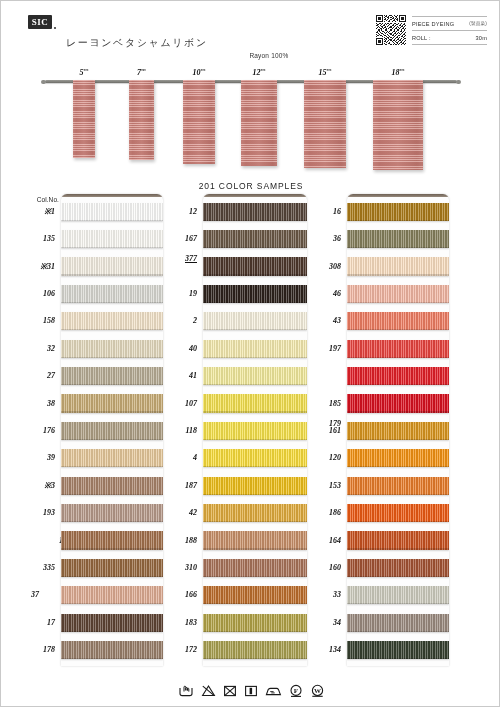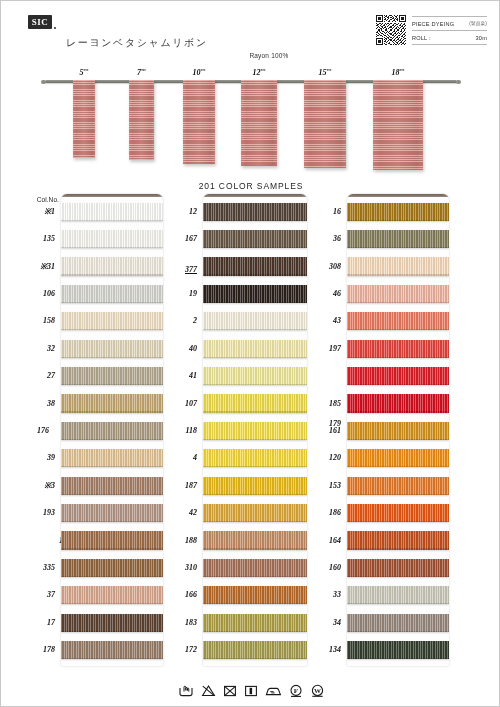--- a/index.html
+++ b/index.html
@@ -443,27 +443,27 @@
     <div class="colnoLabel">Col.No.</div>
     <div id="sample-columns">
         <div class="swnum" style="top: 29.7px; left: 14px;">※1</div>
         <div class="swnum" style="top: 57.1px; left: 14px;">135</div>
         <div class="swnum" style="top: 84.5px; left: 14px;">※31</div>
         <div class="swnum" style="top: 111.9px; left: 14px;">106</div>
         <div class="swnum" style="top: 139.3px; left: 14px;">158</div>
         <div class="swnum" style="top: 166.7px; left: 14px;">32</div>
         <div class="swnum" style="top: 194.1px; left: 14px;">27</div>
         <div class="swnum" style="top: 221.5px; left: 14px;">38</div>
-        <div class="swnum" style="top: 248.9px; left: 8px;">176</div>
+        <div class="swnum" style="top: 248.9px; left: 14px;">176</div>
         <div class="swnum" style="top: 276.3px; left: 14px;">39</div>
         <div class="swnum" style="top: 303.7px; left: 14px;">※3</div>
         <div class="swnum" style="top: 331.1px; left: 14px;">193</div>
         <div class="swnum" style="top: 358.5px; left: 30px;">198</div>
         <div class="swnum" style="top: 385.9px; left: 14px;">335</div>
-        <div class="swnum" style="top: 413.3px; left: 14px;">37</div>
+        <div class="swnum" style="top: 413.3px; left: 14px; text-align: center;">37</div>
         <div class="swnum" style="top: 440.7px; left: 14px;">17</div>
         <div class="swnum" style="top: 468.1px; left: 14px;">178</div>
         <div class="column" style="left: 60px; width: 102px;">
           <div class="colcard" style="width: 102px; height: 471.8px;">
             <div class="swrow" style="top: 8.5px; height: 18.4px;">
               <div class="swatch" style="background-color: rgb(251, 251, 249);"></div>
             </div>
             <div class="swrow" style="top: 35.9px; height: 18.4px;">
               <div class="swatch" style="background-color: rgb(248, 247, 242);"></div>
             </div>
@@ -509,21 +509,21 @@
             <div class="swrow" style="top: 419.5px; height: 18.4px;">
               <div class="swatch" style="background-color: rgb(95, 68, 52);"></div>
             </div>
             <div class="swrow" style="top: 446.9px; height: 18.4px;">
               <div class="swatch" style="background-color: rgb(154, 127, 107);"></div>
             </div>
           </div>
         </div>
         <div class="swnum" style="top: 29.7px; left: 156px;">12</div>
         <div class="swnum" style="top: 57.1px; left: 156px;">167</div>
-        <div class="swnum" style="top: 88px; left: 156px; text-decoration: underline;">377</div>
+        <div class="swnum" style="top: 77px; left: 156px; text-decoration: underline;">377</div>
         <div class="swnum" style="top: 111.9px; left: 156px;">19</div>
         <div class="swnum" style="top: 139.3px; left: 156px;">2</div>
         <div class="swnum" style="top: 166.7px; left: 156px;">40</div>
         <div class="swnum" style="top: 194.1px; left: 156px;">41</div>
         <div class="swnum" style="top: 221.5px; left: 156px;">107</div>
         <div class="swnum" style="top: 248.9px; left: 156px;">118</div>
         <div class="swnum" style="top: 276.3px; left: 156px;">4</div>
         <div class="swnum" style="top: 303.7px; left: 156px;">187</div>
         <div class="swnum" style="top: 331.1px; left: 156px;">42</div>
         <div class="swnum" style="top: 358.5px; left: 156px;">188</div>

